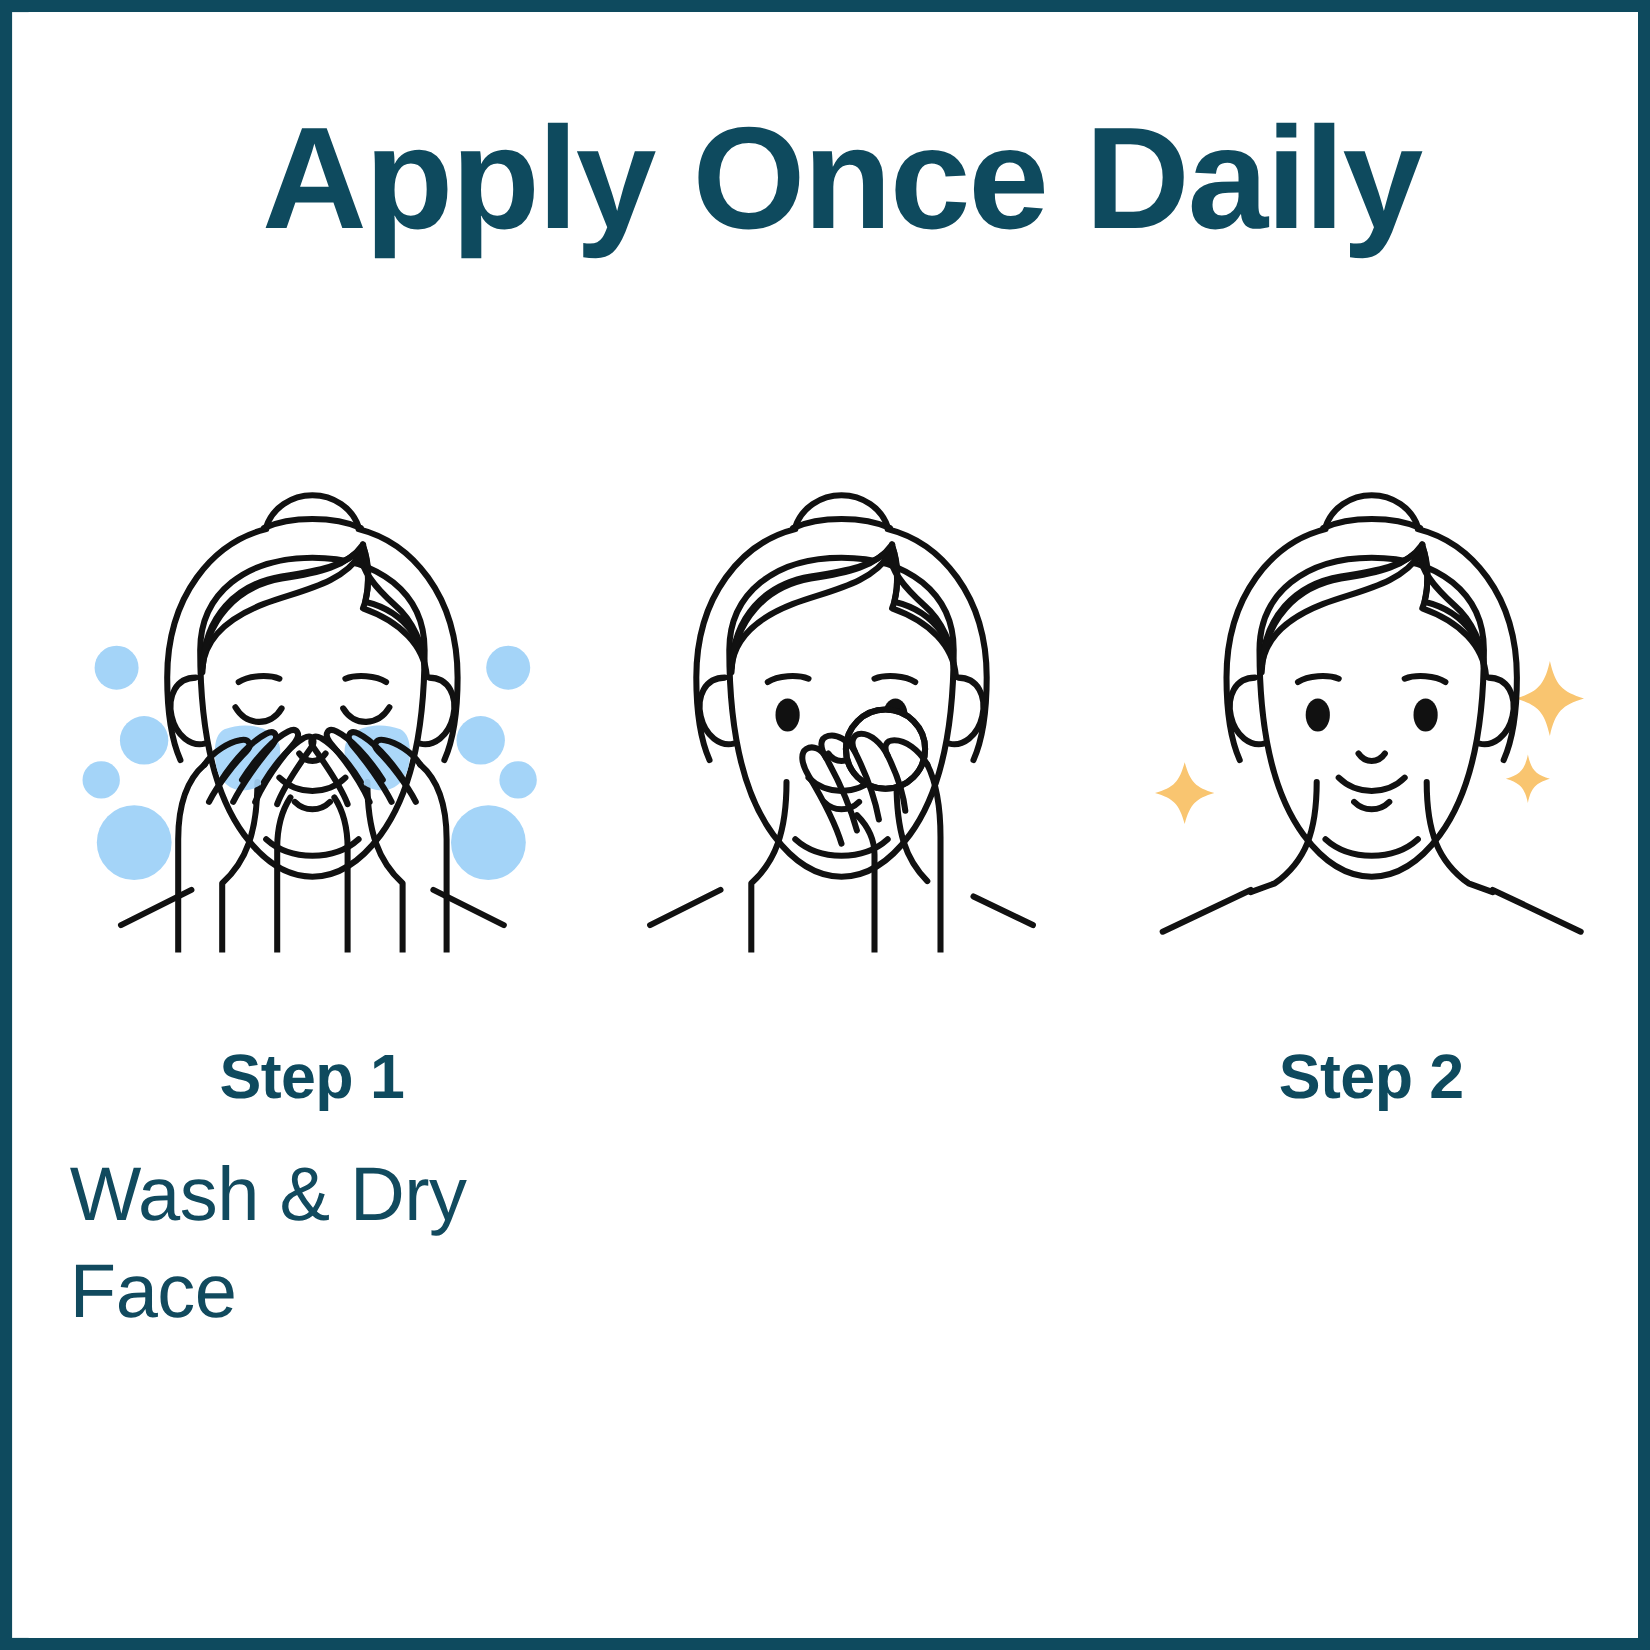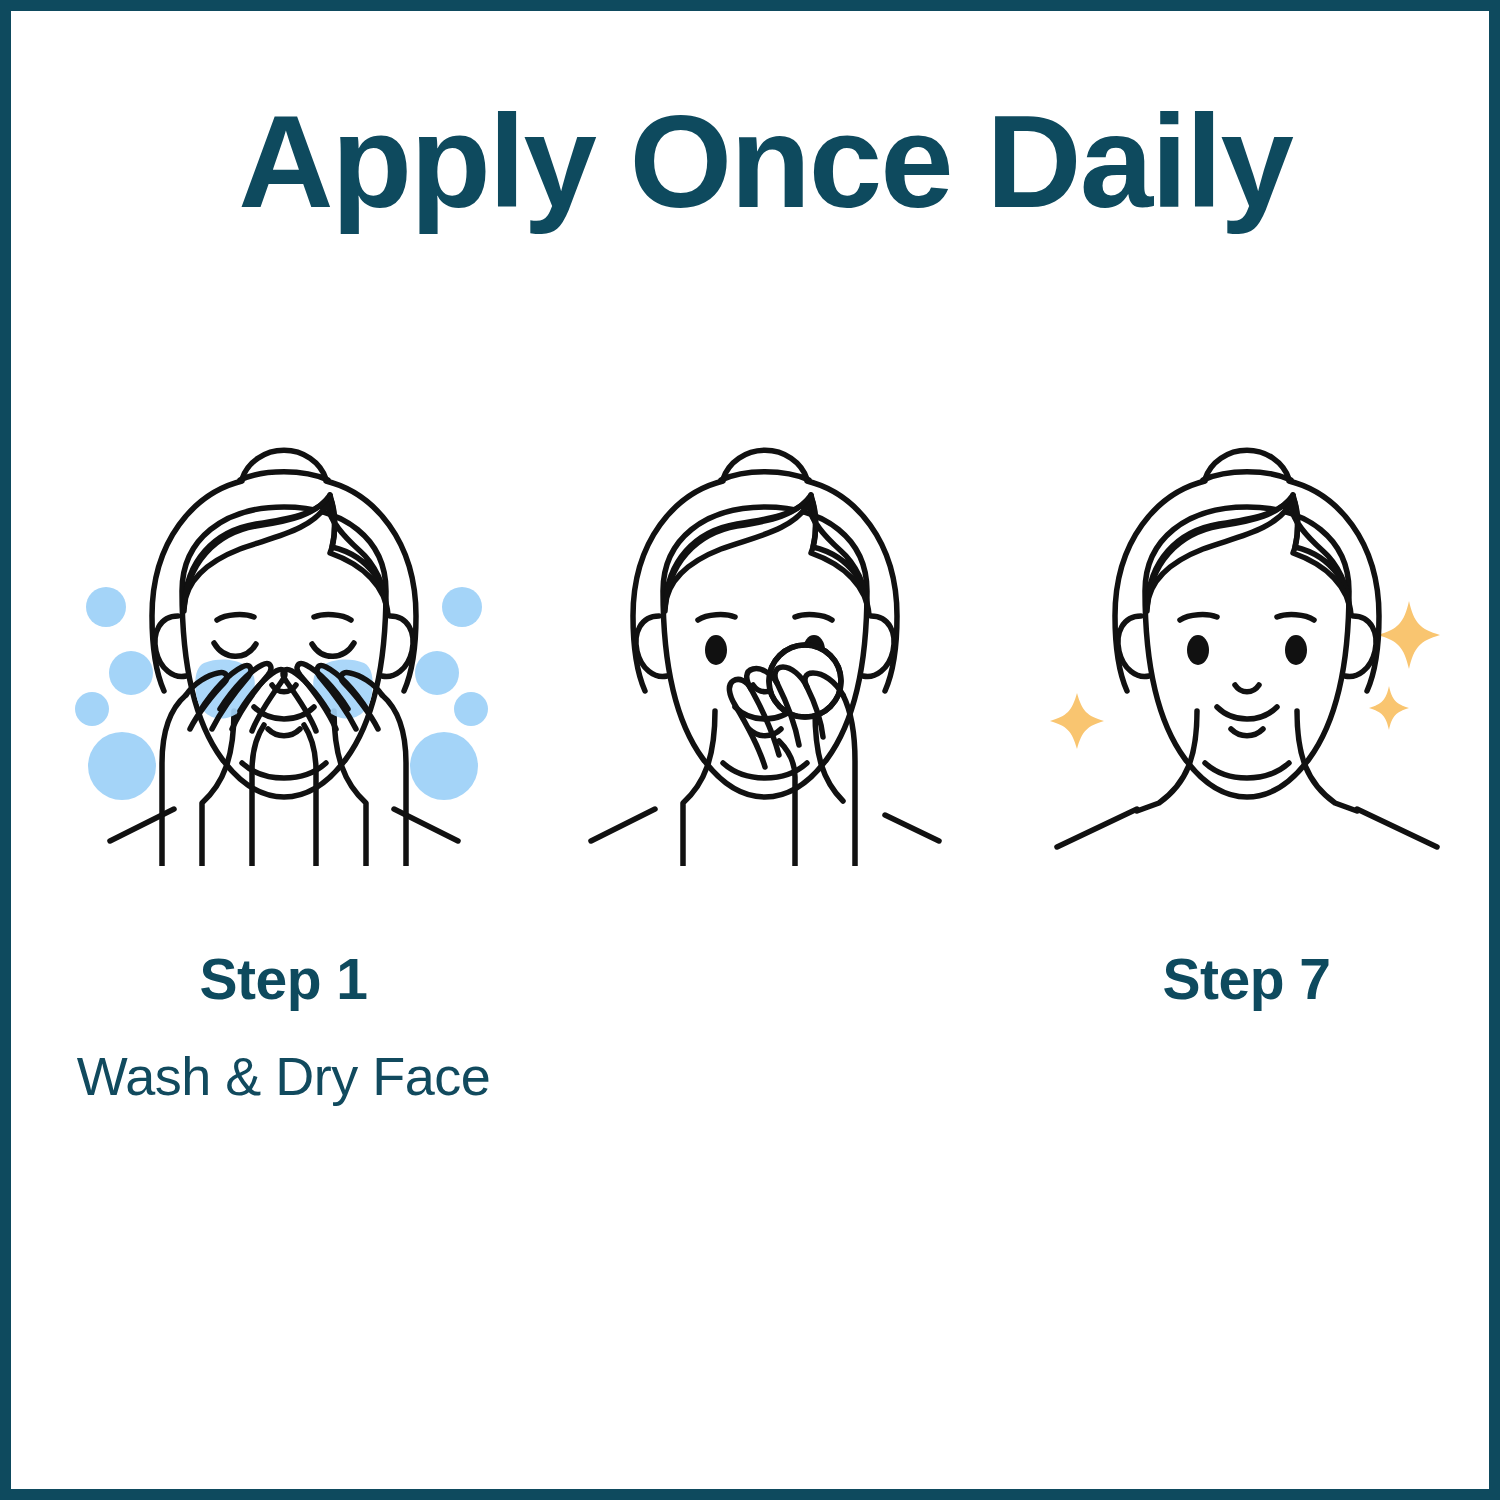--- a/index.html
+++ b/index.html
@@ -56,25 +56,25 @@
     margin-top:85px;
     font-size:57px;
     font-weight:bold;
     color:#0E4A5E;
     letter-spacing:-0.5px;
     line-height:1;
     text-align:center;
   }
   .step-desc{
     margin-top:34px;
-    font-size:54px;
+    font-size:69px;
     font-weight:normal;
     color:#114A5E;
     line-height:1.28;
-    text-align:right;
+    text-align:left;
     letter-spacing:-0.5px;
     max-width:440px;
   }
 </style>
 </head>
 <body>
 
 <div id="frame">
   <div id="inner">
 
@@ -277,18 +277,18 @@
 
             <path d="M198 274 C 204 283 216 283 222 274"></path>
 
             <path d="M180 296 C 196 312 224 312 240 296"></path>
             <path d="M194 318 C 203 327 217 327 226 318"></path>
 
             <path d="M168 352 C 190 372 230 372 252 352"></path>
           </g>
         </svg>
 
-        <div class="step-heading">Step 7</div>
+        <div class="step-heading">Step 2</div>
       </div>
 
     </div>
   </div>
 </div>
 
 </body></html>

